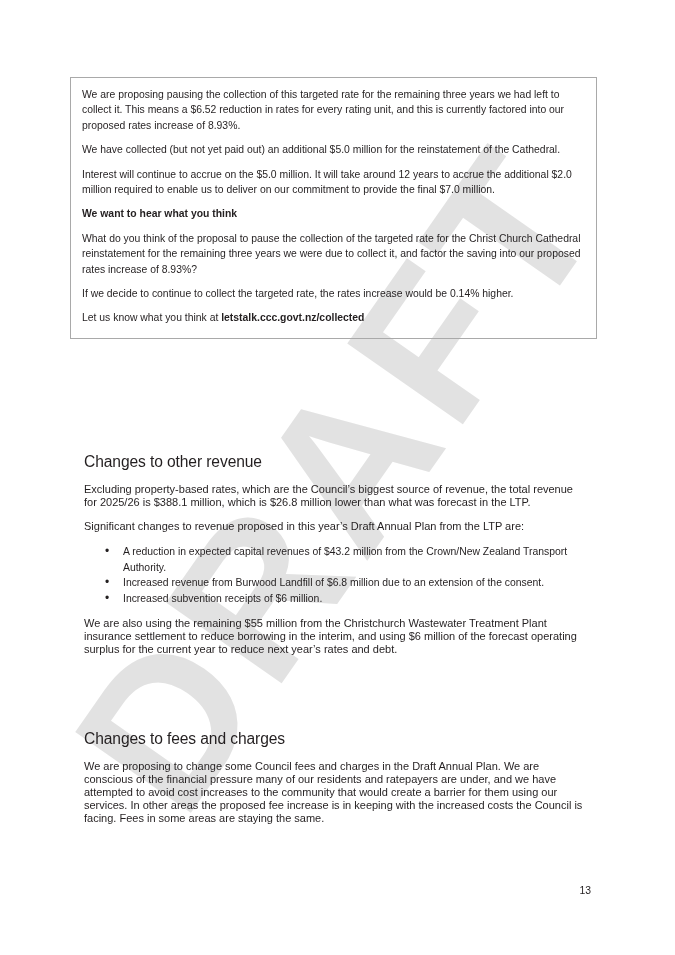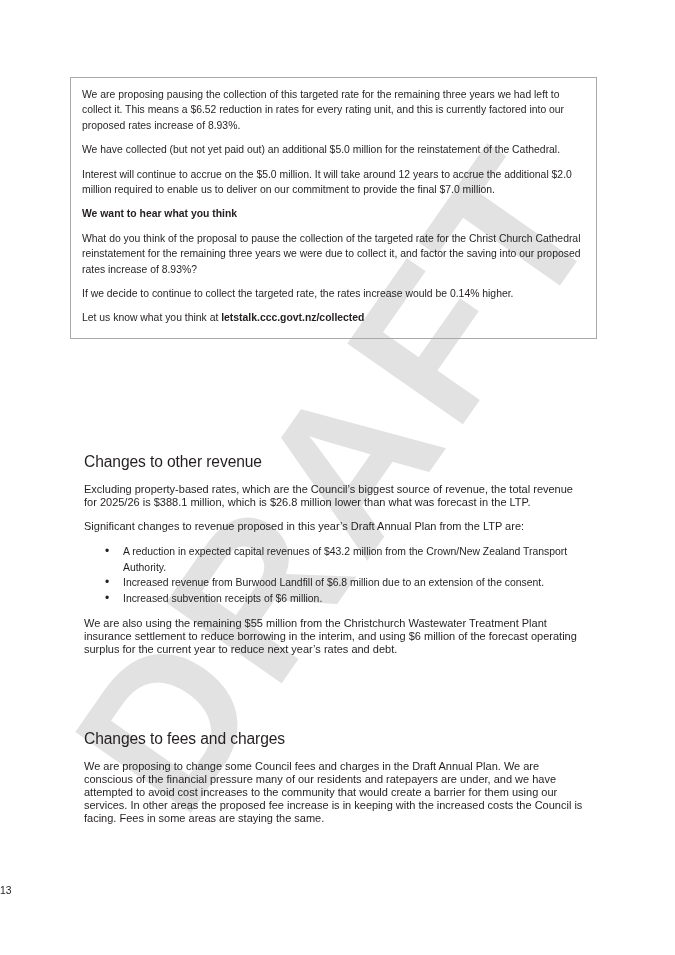--- a/index.html
+++ b/index.html
@@ -126,20 +126,21 @@
     font-size: 12px;
     line-height: 15.6px;
   }
 
   
   #page-number {
     position: absolute;
     left: 0;
     top: 884px;
     width: 675px;
+    text-align: right;
     padding-right: 84px;
     font-size: 10.4px;
     line-height: 14px;
     color: #231f20;
     z-index: 2;
   }
 </style>
 </head>
 <body>
 

